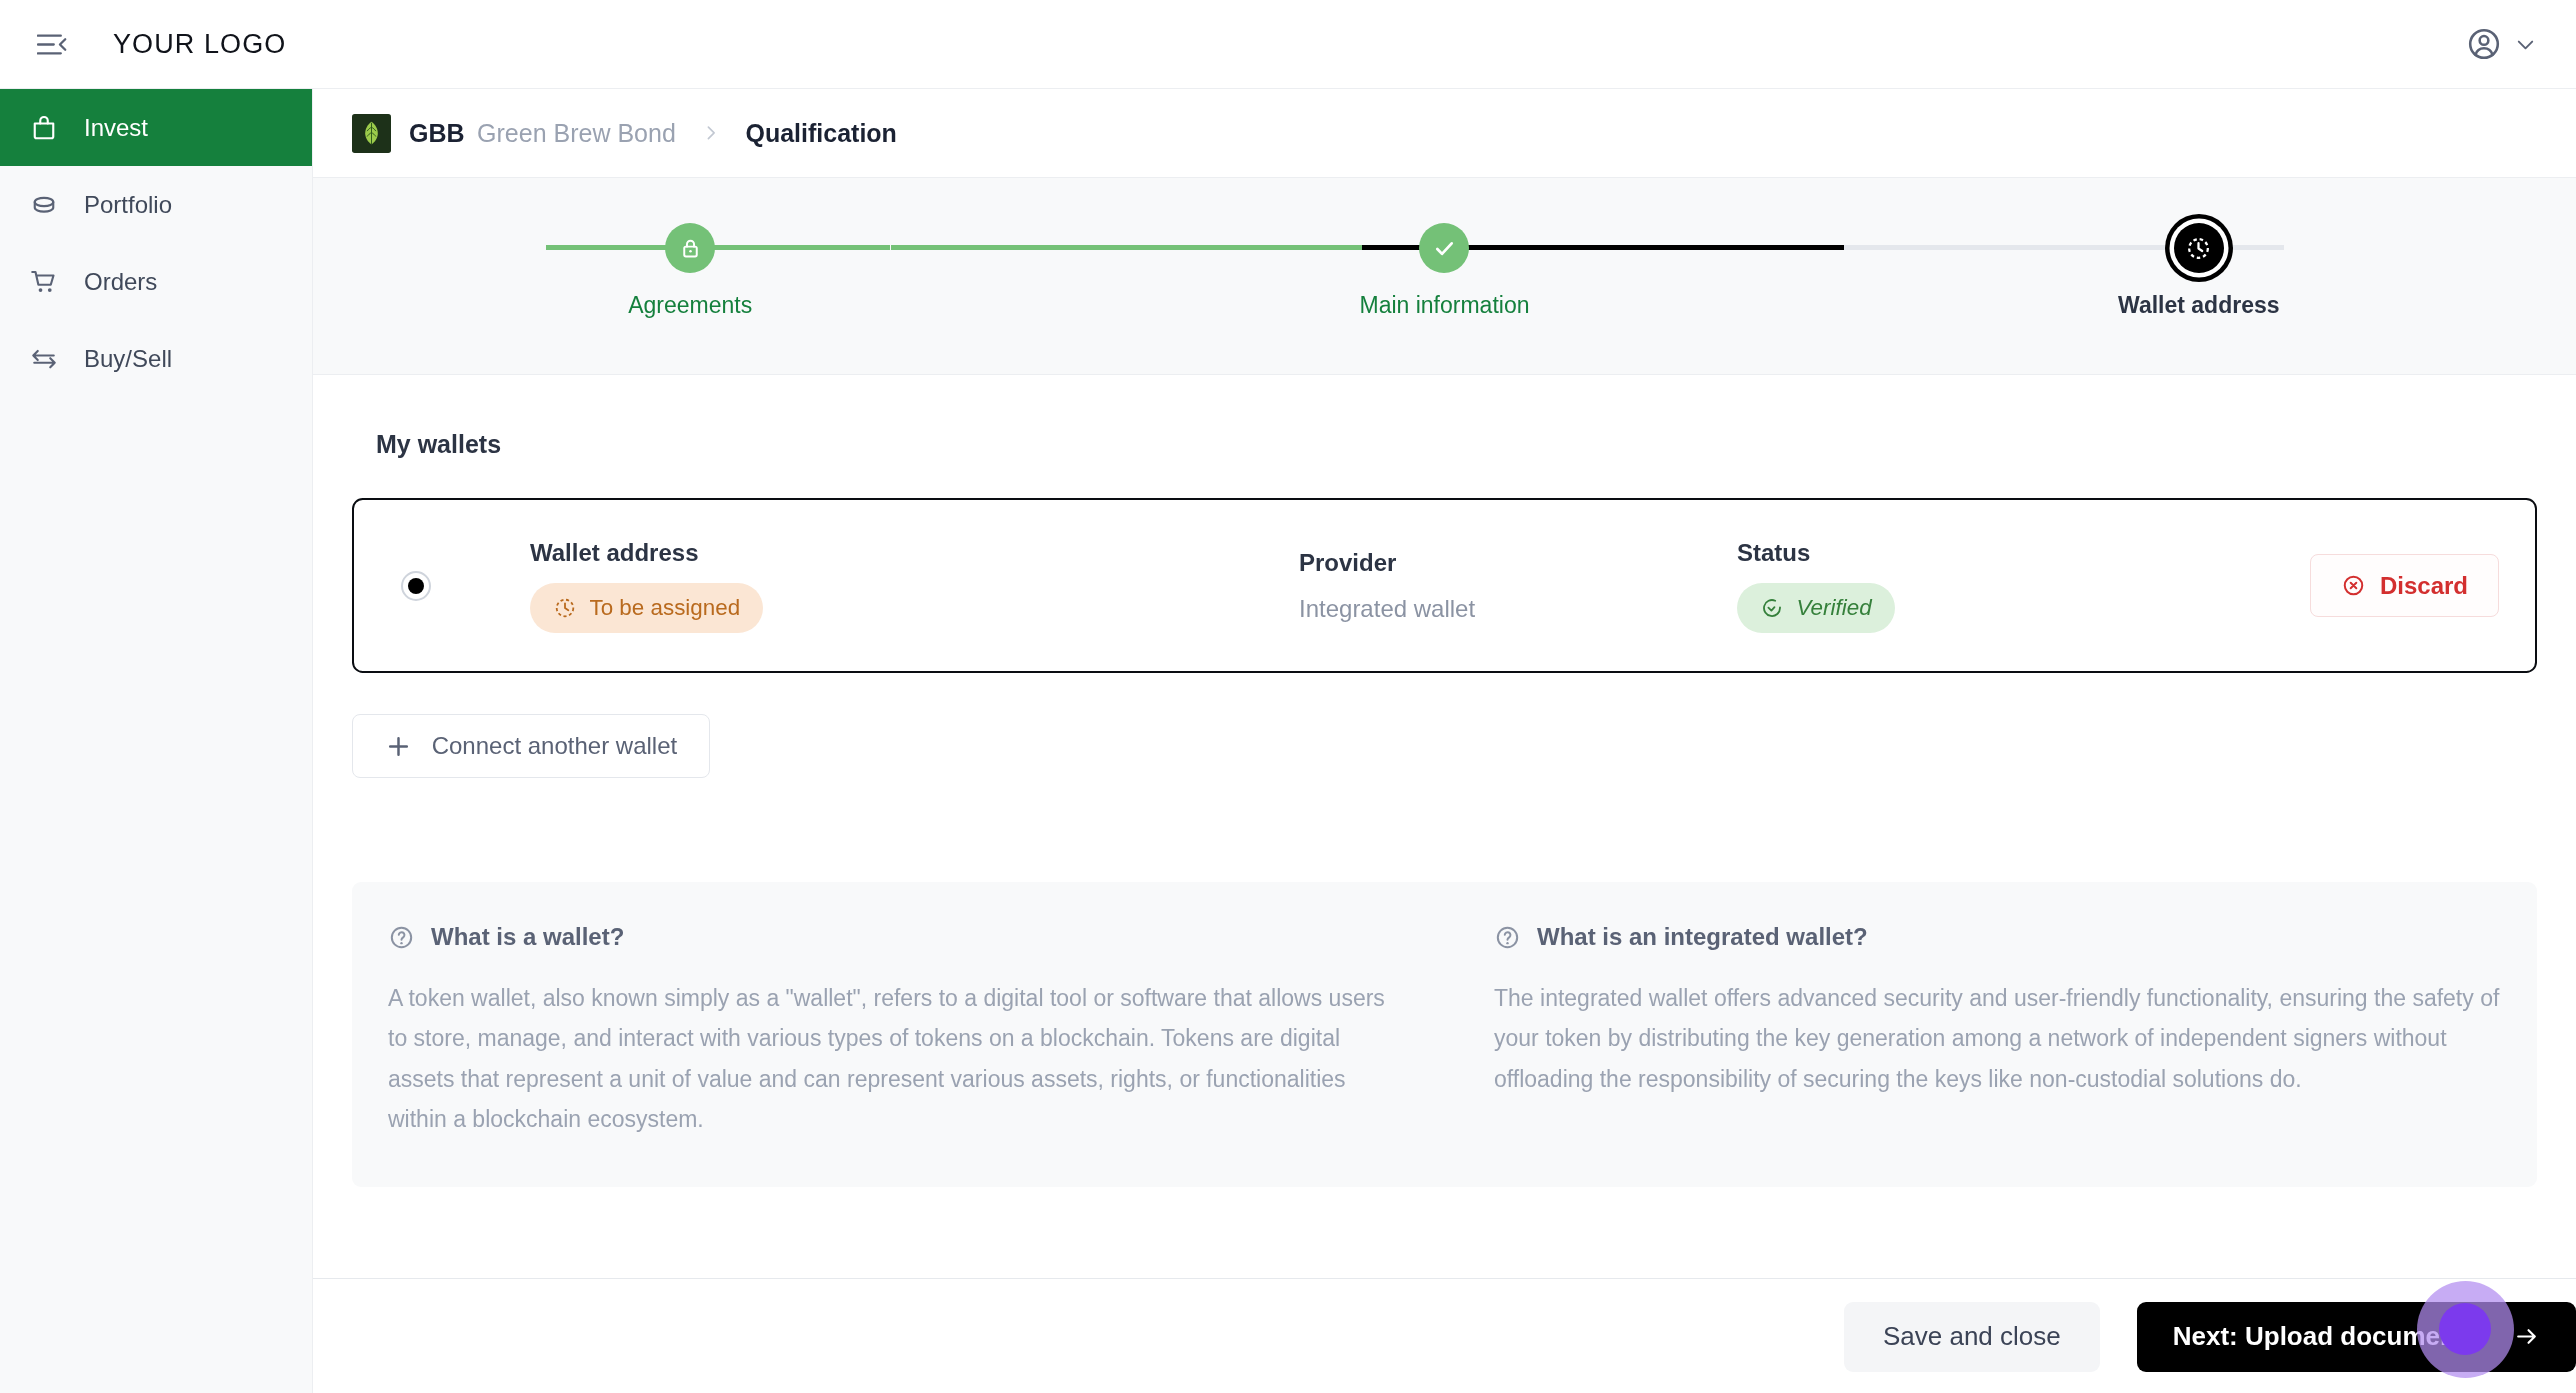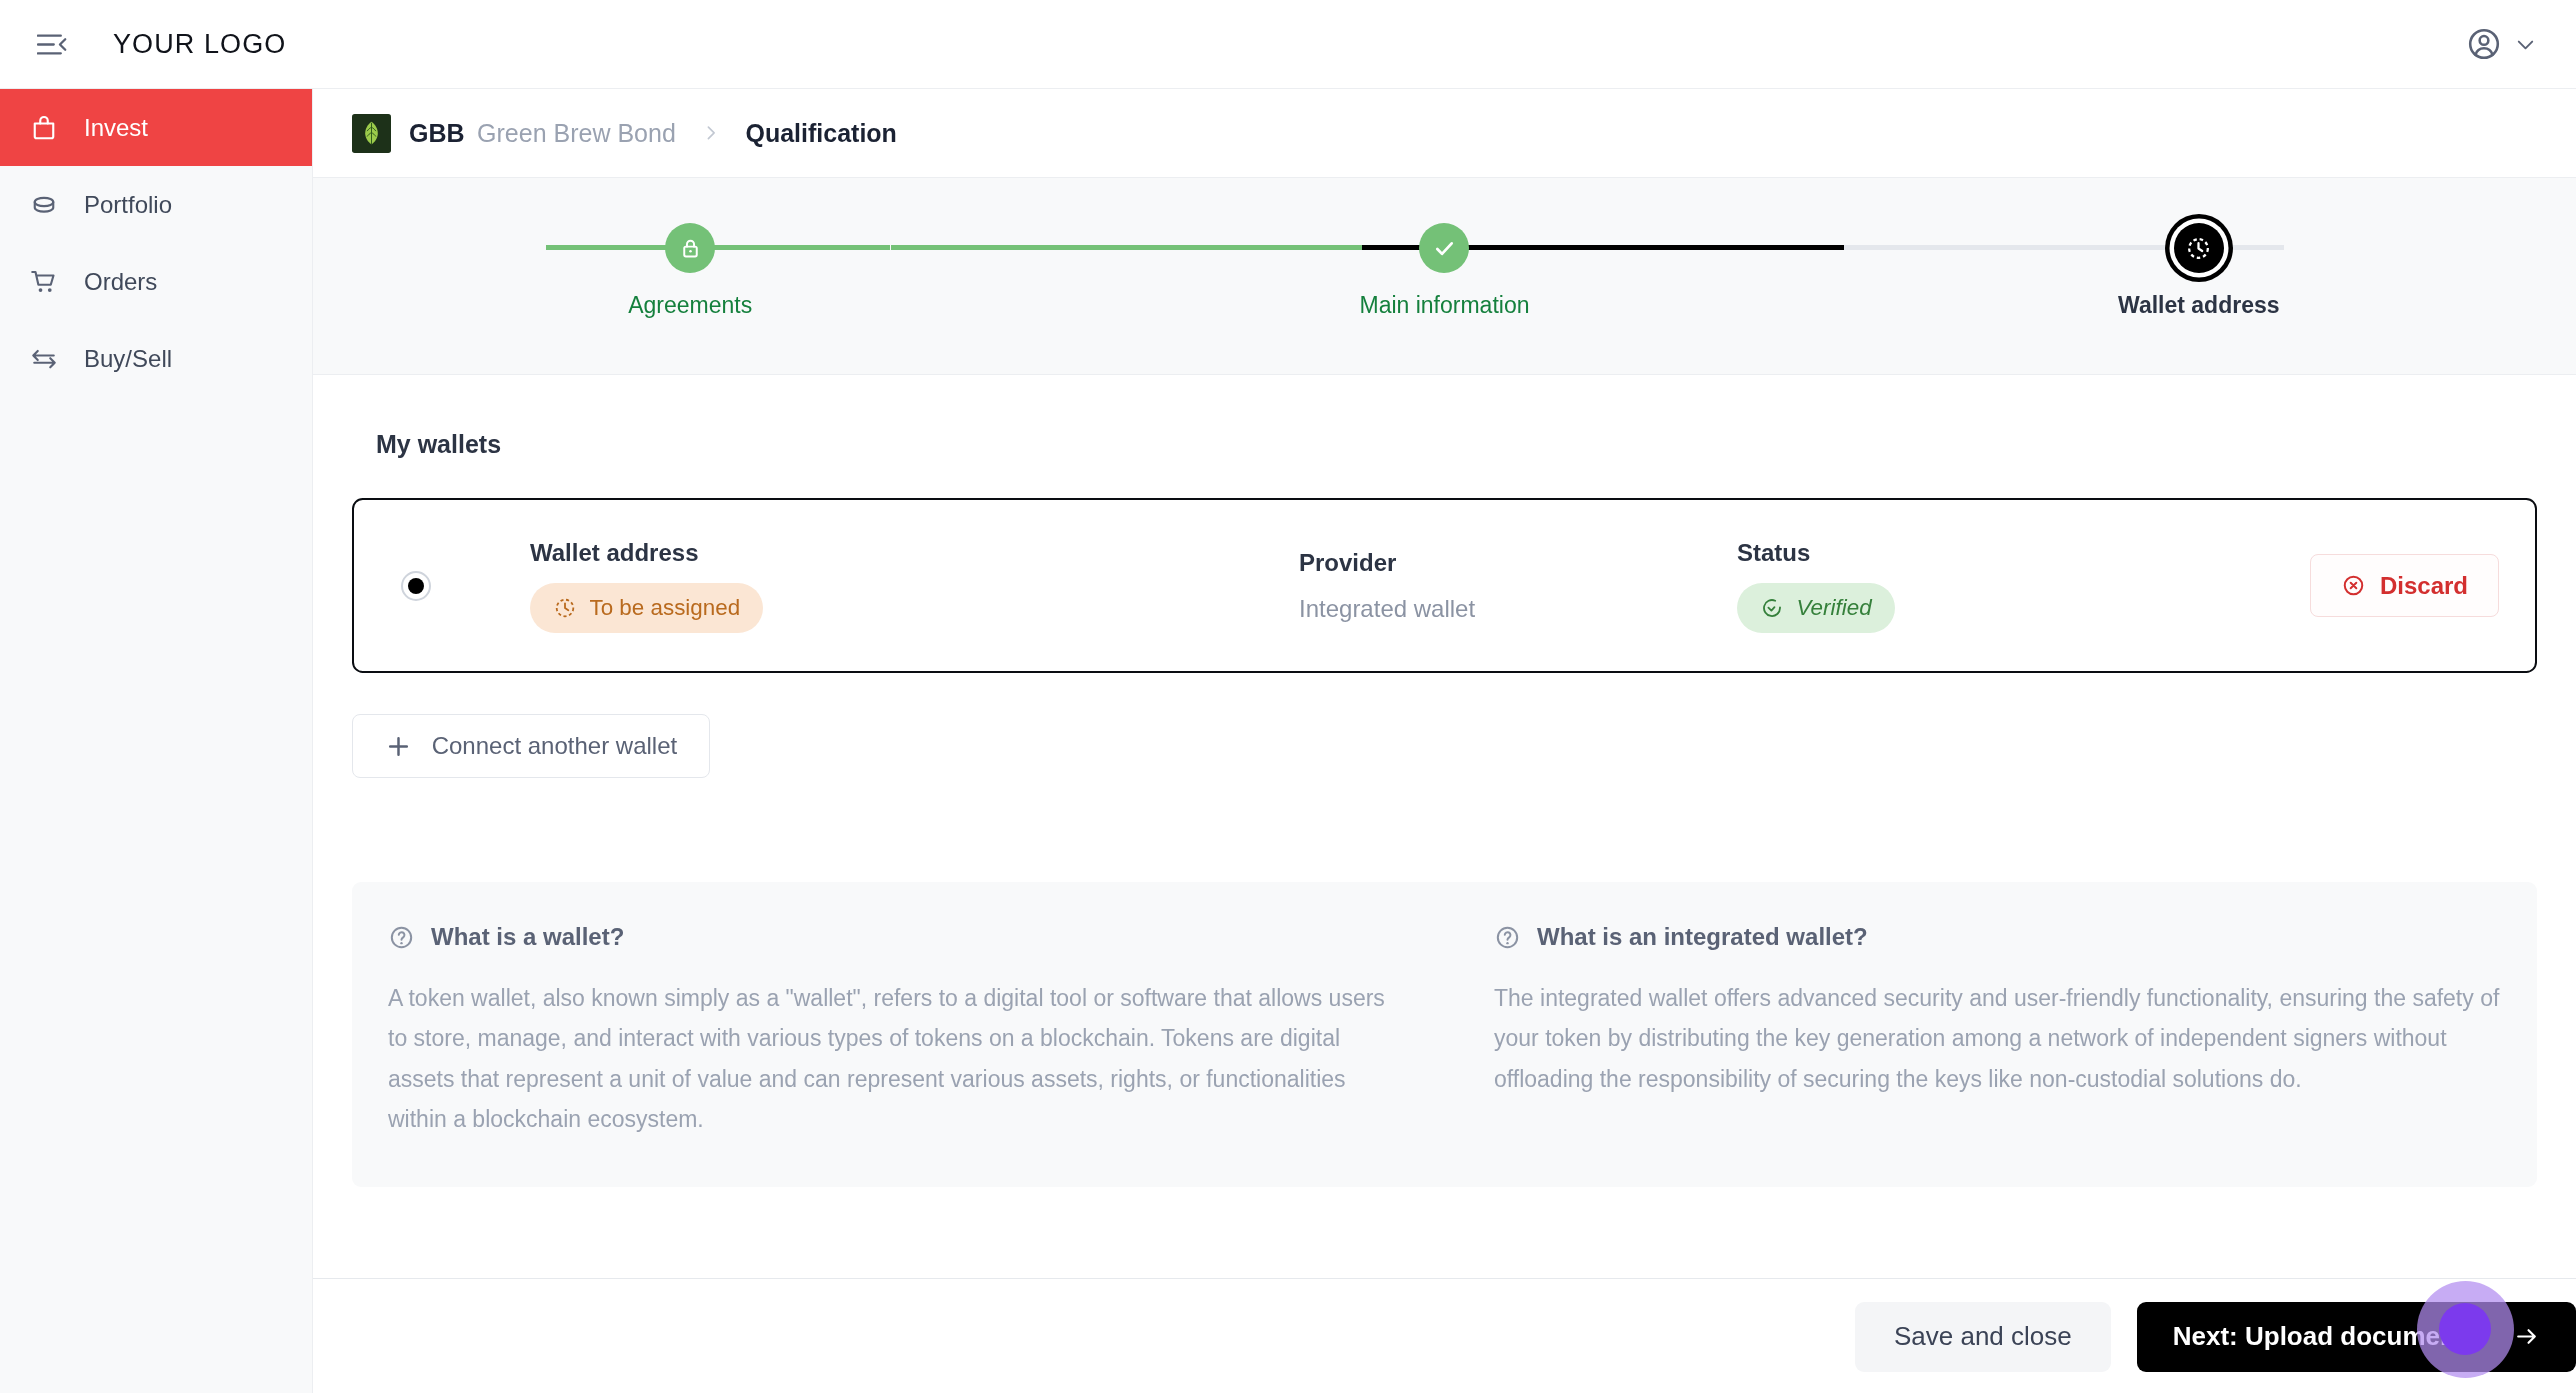--- a/index.html
+++ b/index.html
@@ -36,21 +36,21 @@
     width: 313px; flex: 0 0 313px;
     background: #f8f9fa;
     border-right: 0.9px solid #eceef1;
     padding-top: 0;
   }
   .nav-item {
     height: 77px; display: flex; align-items: center;
     padding-left: 27px; gap: 23px;
     color: #40495a; font-size: 24px; cursor: pointer;
   }
-  .nav-item.active { background: #ef4444; color: #ffffff; }
+  .nav-item.active { background: #15803d; color: #ffffff; }
   .nav-icon { width: 34px; height: 34px; display: flex; align-items: center; justify-content: center; flex: 0 0 34px; }
 
   
   .main { flex: 1; display: flex; flex-direction: column; min-width: 0; background: #ffffff; }
 
   .breadcrumb {
     height: 89px; flex: 0 0 89px;
     display: flex; align-items: center; gap: 0;
     padding-left: 39px;
     border-bottom: 0.9px solid #eceef1;
@@ -163,21 +163,21 @@
   .info-head { display: flex; align-items: center; gap: 16px; }
   .info-title { font-size: 24px; font-weight: 700; color: #5a6275; }
   .info-body { margin-top: 27px; font-size: 23px; line-height: 1.75; color: #9aa2b1; }
 
   
   .footer {
     flex: 0 0 116px; height: 116px;
     border-top: 0.9px solid #e6e9ed;
     background: #ffffff;
     display: flex; align-items: center; justify-content: flex-end;
-    padding-right: 0; gap: 26px;
+    padding-right: 0; gap: 37px;
   }
   .btn-save {
     height: 70px; padding: 0 39px;
     background: #f4f5f7; border: none; border-radius: 9px;
     font-size: 26px; color: #3b4356; cursor: pointer;
     font-family: "Liberation Sans", sans-serif;
   }
   .btn-next {
     height: 70px; padding: 0 36px;
     background: #000000; border: none; border-radius: 9px;

